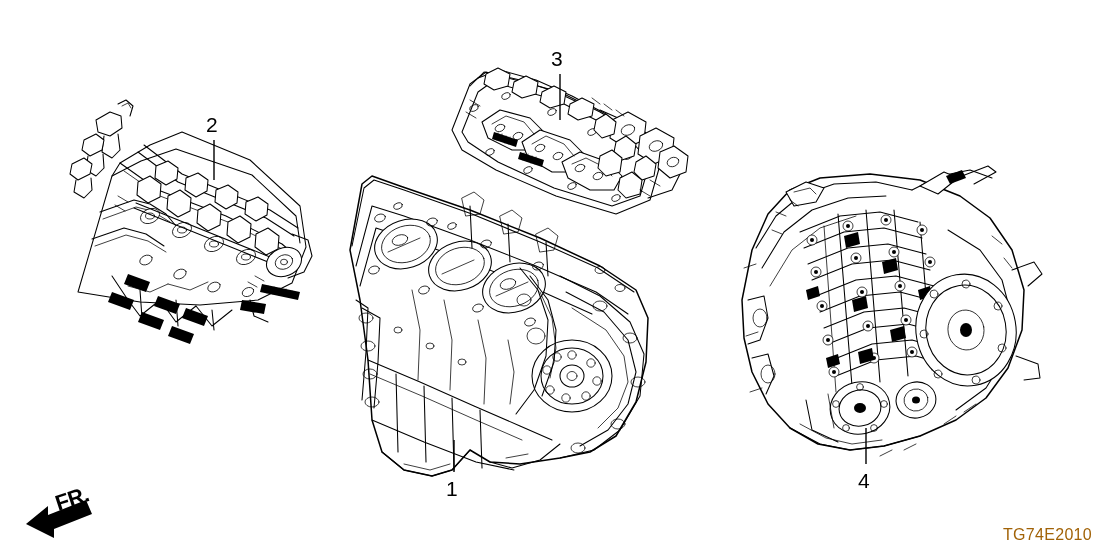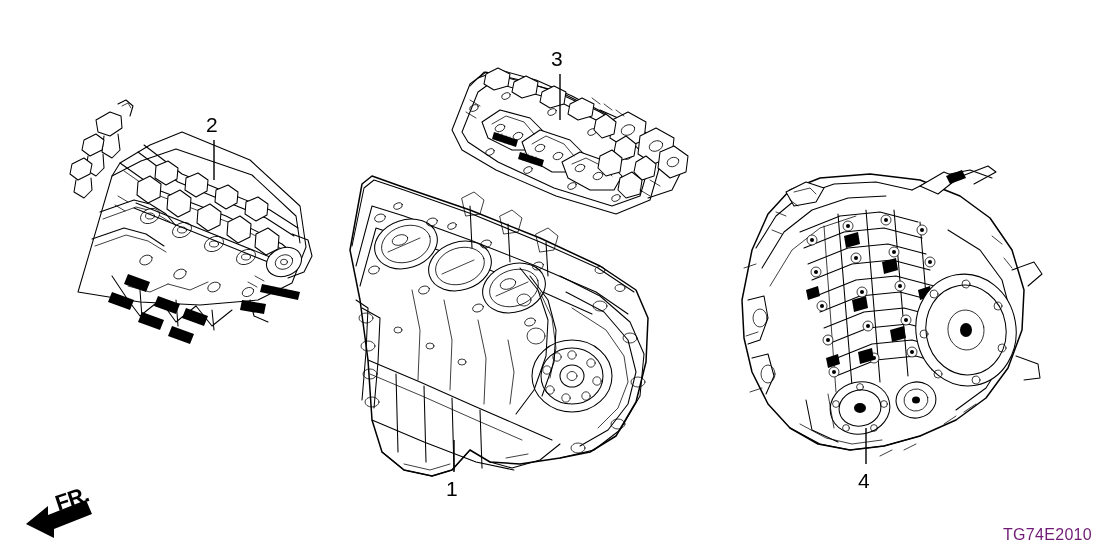--- a/index.html
+++ b/index.html
@@ -68,21 +68,21 @@
     transform-origin: left top;
     letter-spacing: -0.5px;
   }
   #diagram-code {
     position: absolute;
     right: 16px;
     bottom: 10px;
     font-family: "Liberation Sans", sans-serif;
     font-size: 16px;
     letter-spacing: 0.3px;
-    color: #701a75;
+    color: #a16207;
   }
 </style>
 </head>
 <body>
 
 <div id="diagram-root">
 
   <svg class="art" viewBox="0 0 1108 554" xmlns="http://www.w3.org/2000/svg">
 
     <g>

